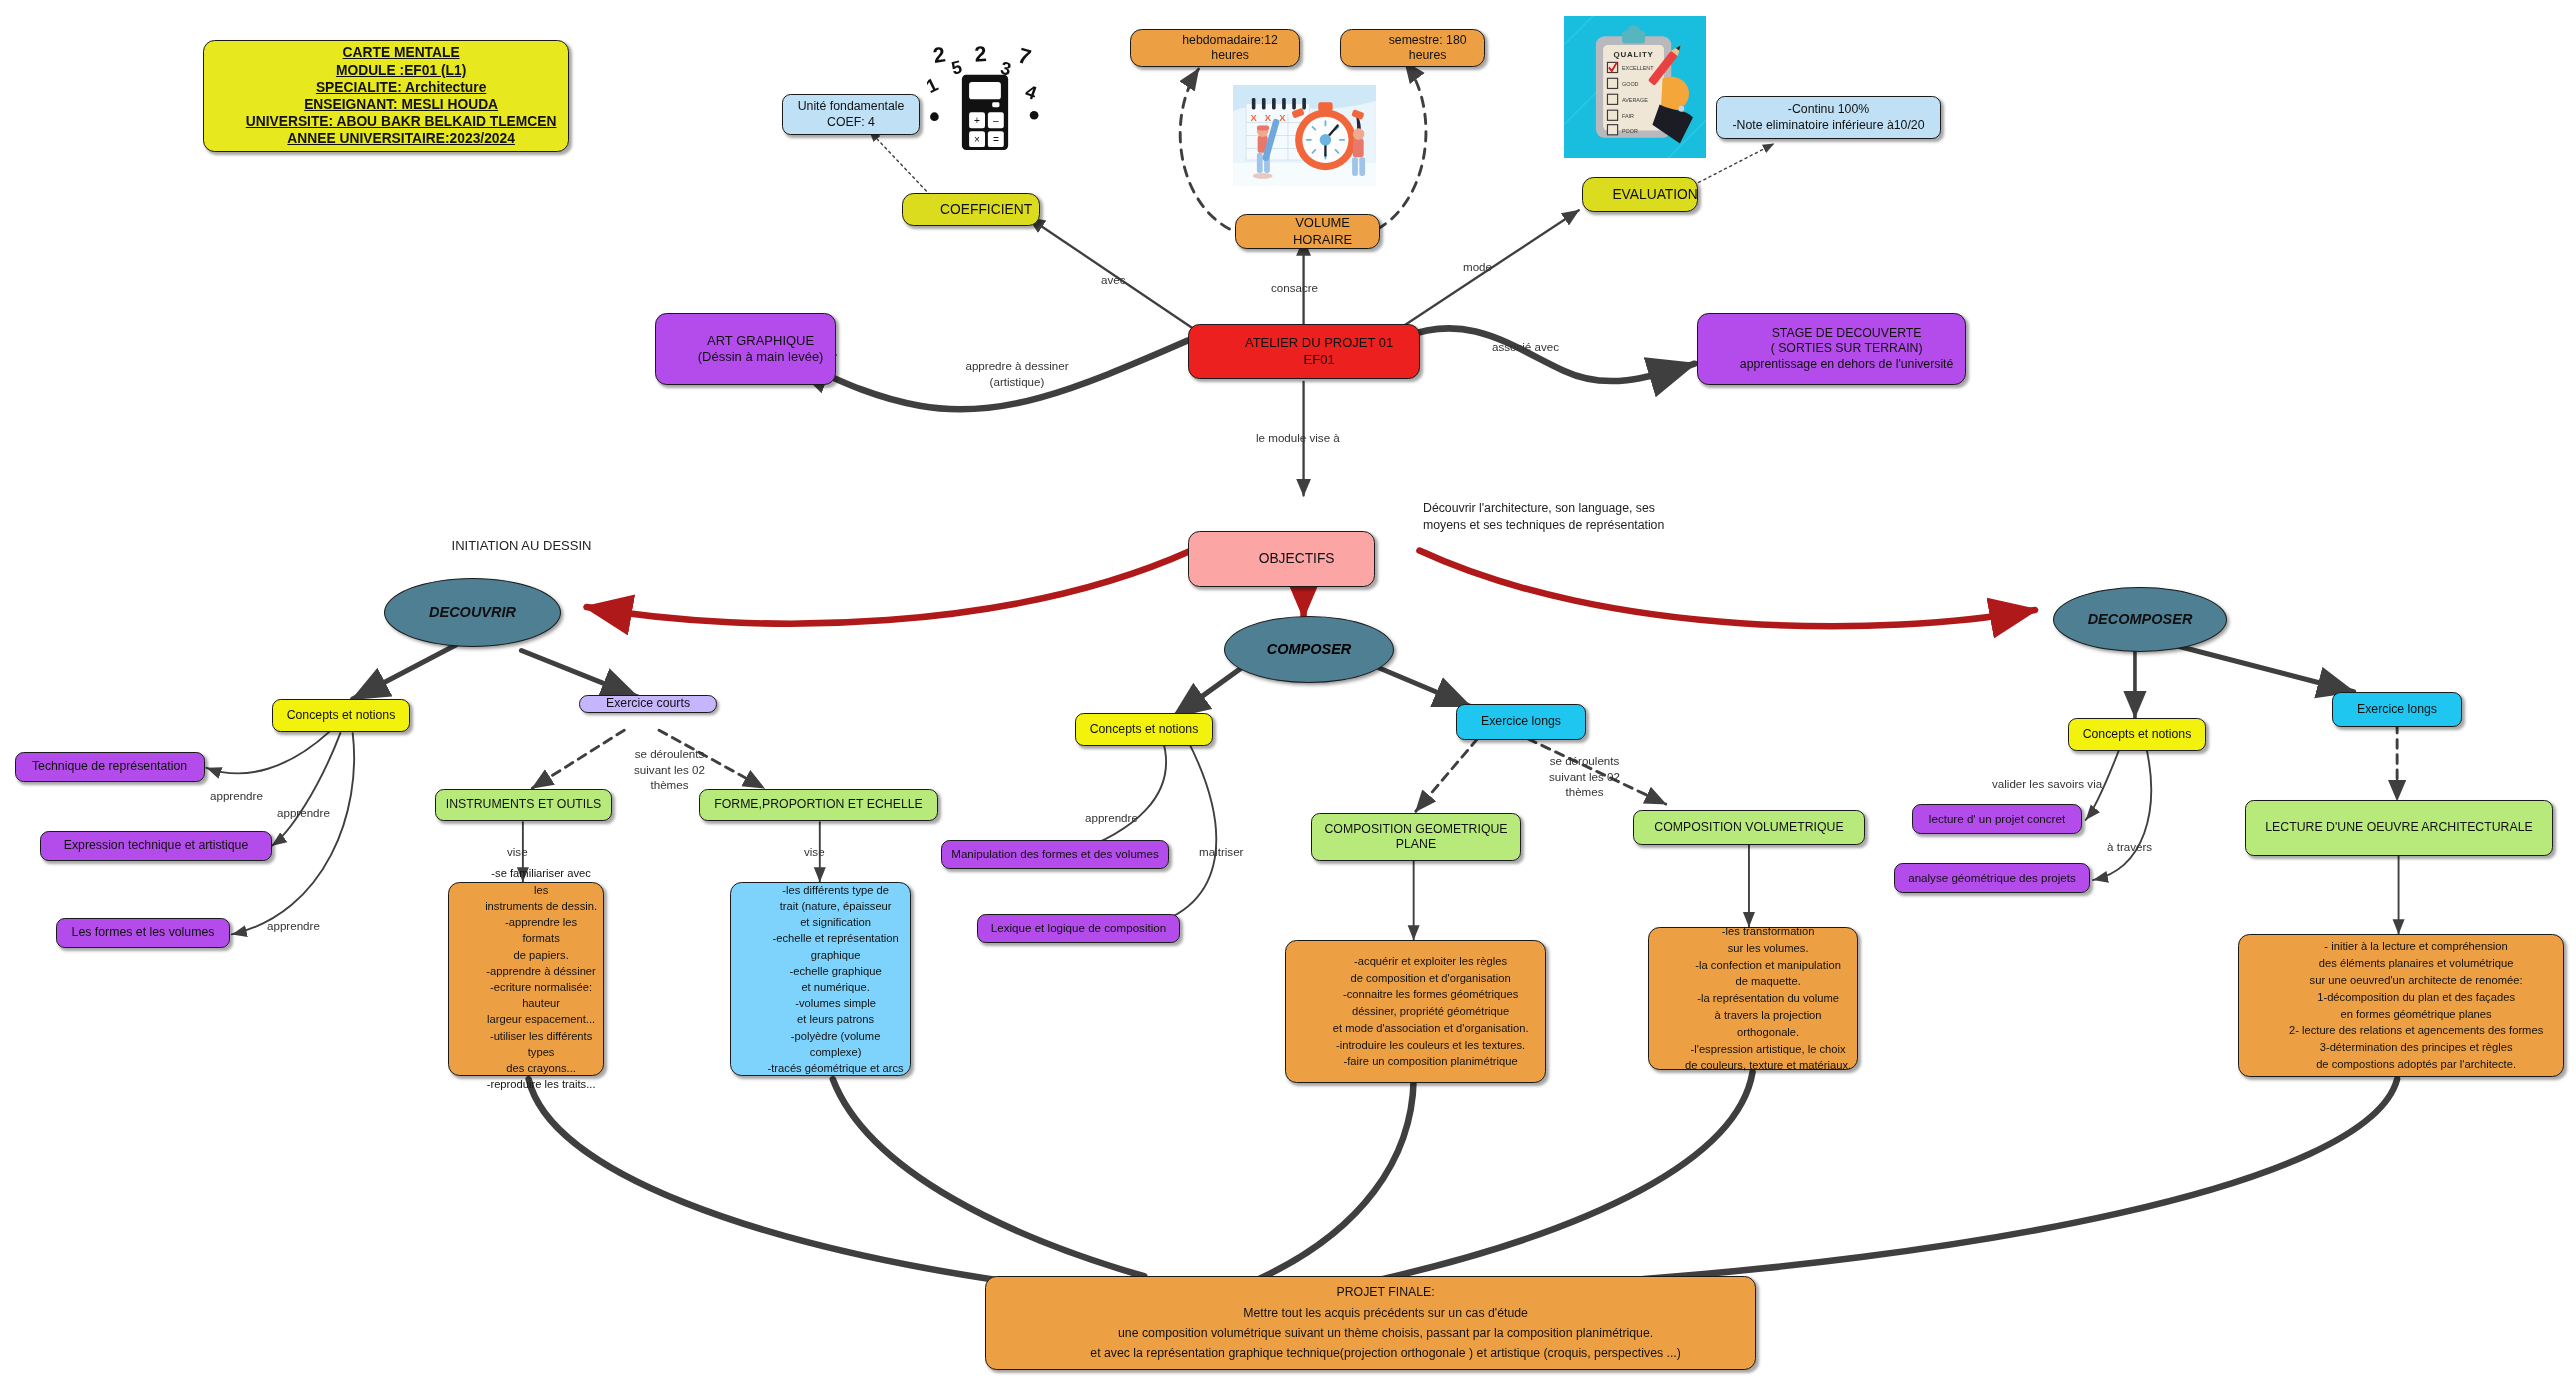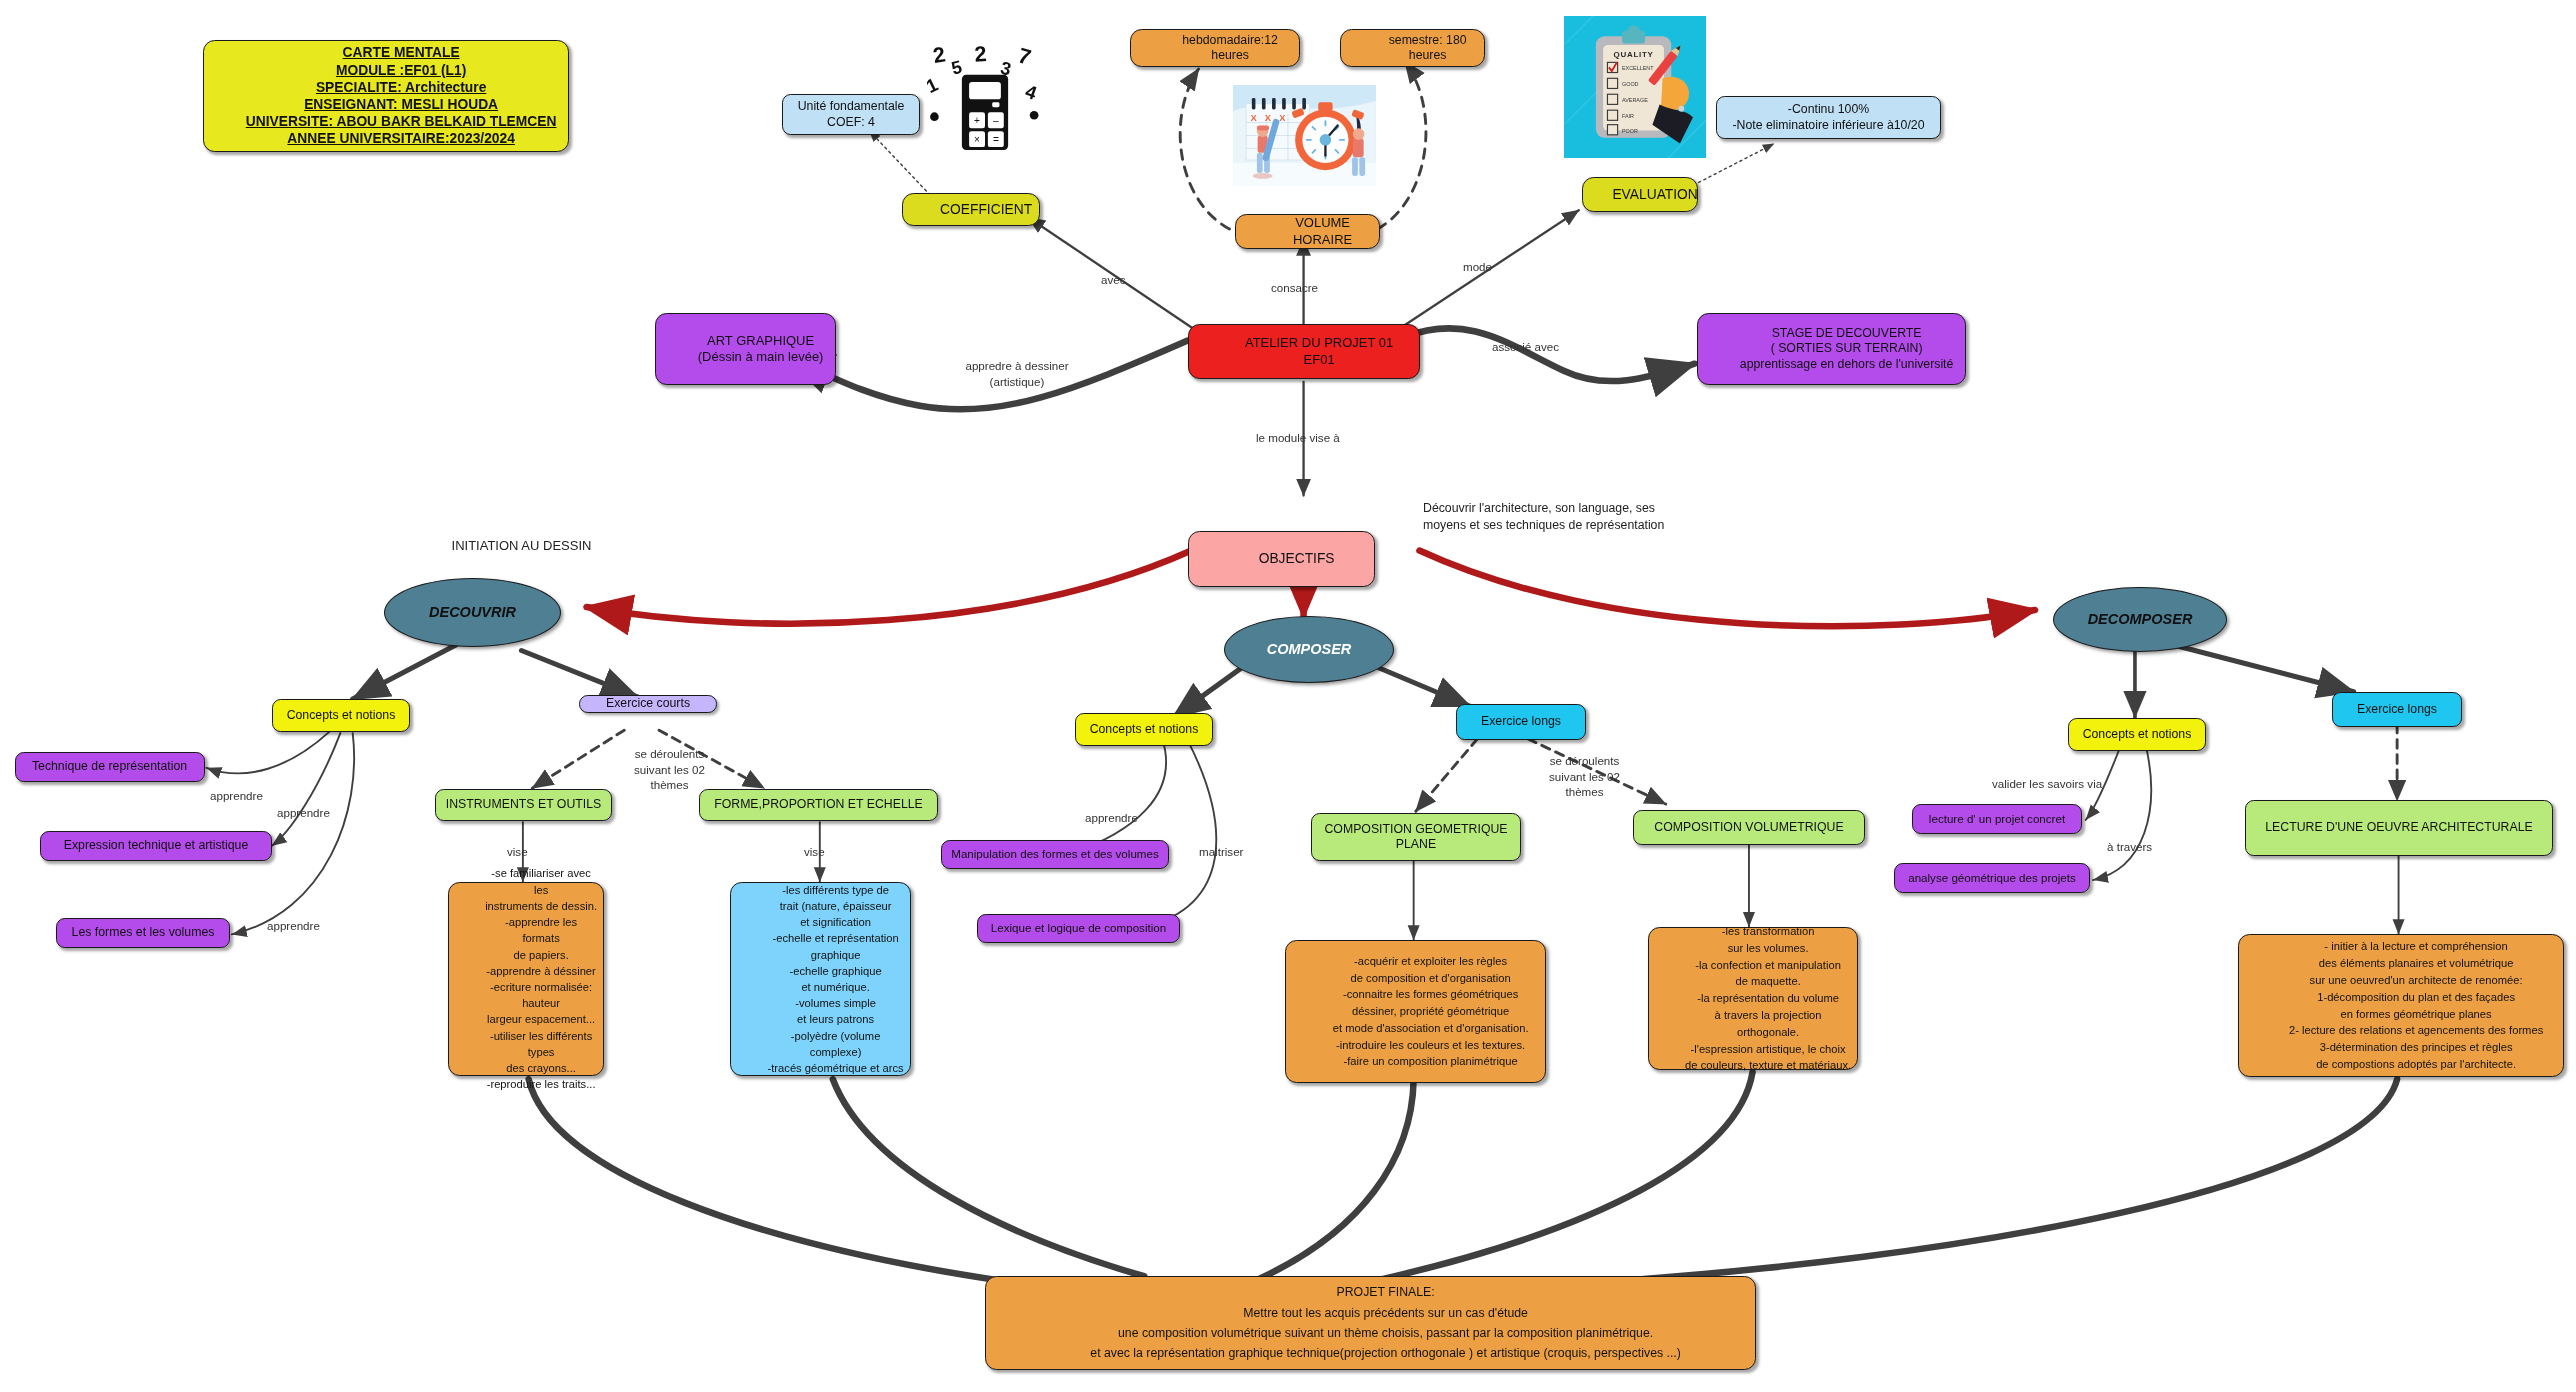--- a/index.html
+++ b/index.html
@@ -345,21 +345,21 @@
 
   <div class="node rnd" style="left:1188px;top:495px;width:187px;height:56px;background:#fca5a5;font-size:13.8px;margin-top:36px;">OBJECTIFS</div>
 
   <div class="plain-label" style="left:1423px;top:500px;width:304px;font-size:12.3px;text-align:left;">Découvrir l'architecture, son language, ses
 moyens et ses techniques de représentation</div>
 
   <div class="plain-label b" style="left:409px;top:537px;width:225px;font-size:13px;text-align:center;">INITIATION AU DESSIN</div>
 
   <div class="node ellipse ital" style="left:384px;top:578px;width:177px;height:69px;background:#4f7f93;font-size:14.5px;color:#101010;">DECOUVRIR</div>
 
-  <div class="node ellipse ital" style="left:1224px;top:616px;width:170px;height:67px;background:#4f7f93;font-size:14.5px;color:#ffffff;">COMPOSER</div>
+  <div class="node ellipse ital" style="left:1224px;top:616px;width:170px;height:67px;background:#4f7f93;font-size:14.5px;color:#000000;">COMPOSER</div>
 
   <div class="node ellipse ital" style="left:2053px;top:587px;width:174px;height:65px;background:#4f7f93;font-size:14.5px;color:#101010;">DECOMPOSER</div>
 
   <div class="node rnd-sm b" style="left:272px;top:699px;width:138px;height:33px;background:#f2f20d;font-size:12.3px;">Concepts et notions</div>
 
   <div class="node rnd-sm b" style="left:579px;top:695px;width:138px;height:18px;background:#c4b5fd;font-size:12.3px;">Exercice courts</div>
 
   <div class="node rnd-sm b" style="left:1075px;top:713px;width:138px;height:33px;background:#f2f20d;font-size:12.3px;">Concepts et notions</div>
 
   <div class="node rnd-sm b" style="left:1456px;top:704px;width:130px;height:36px;background:#1fc6f0;font-size:12.3px;">Exercice longs</div>

